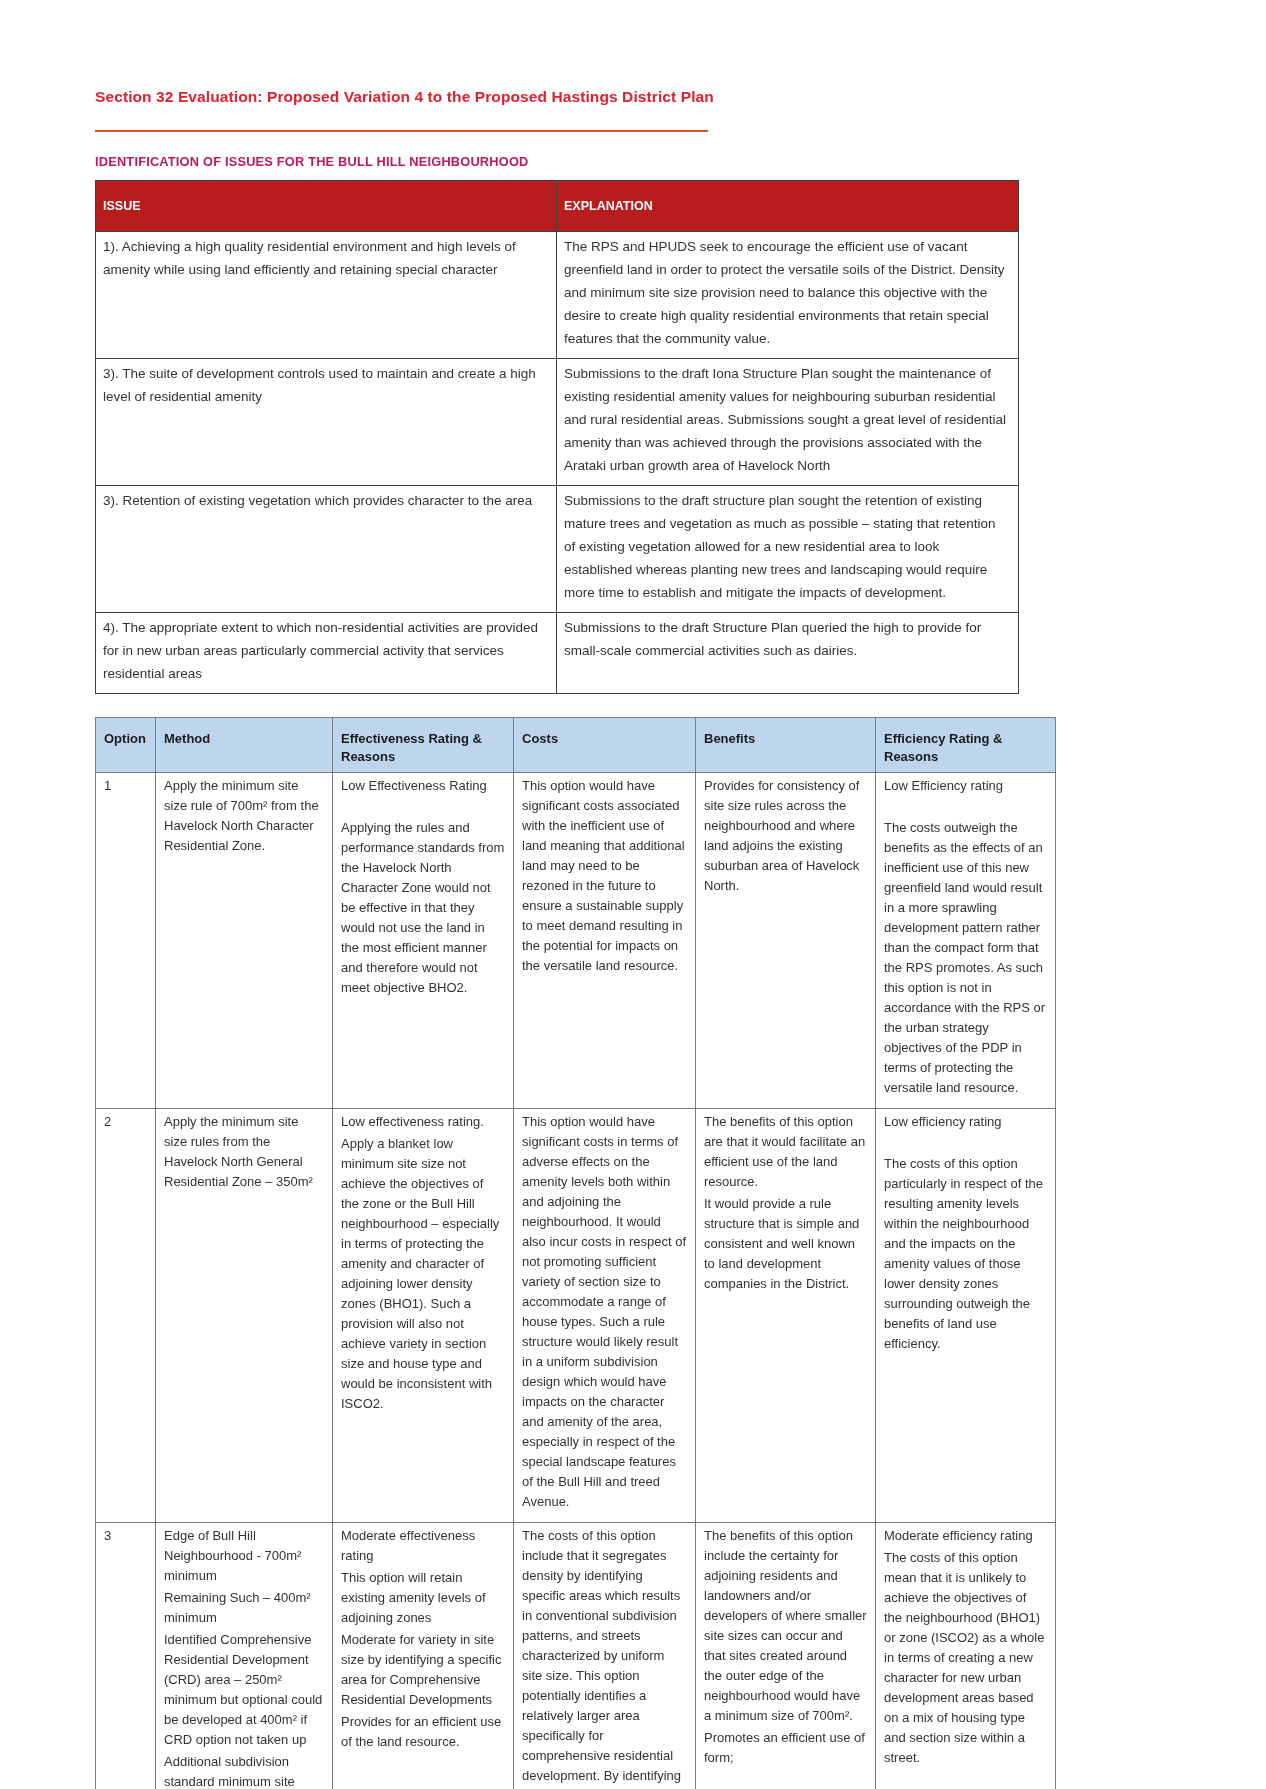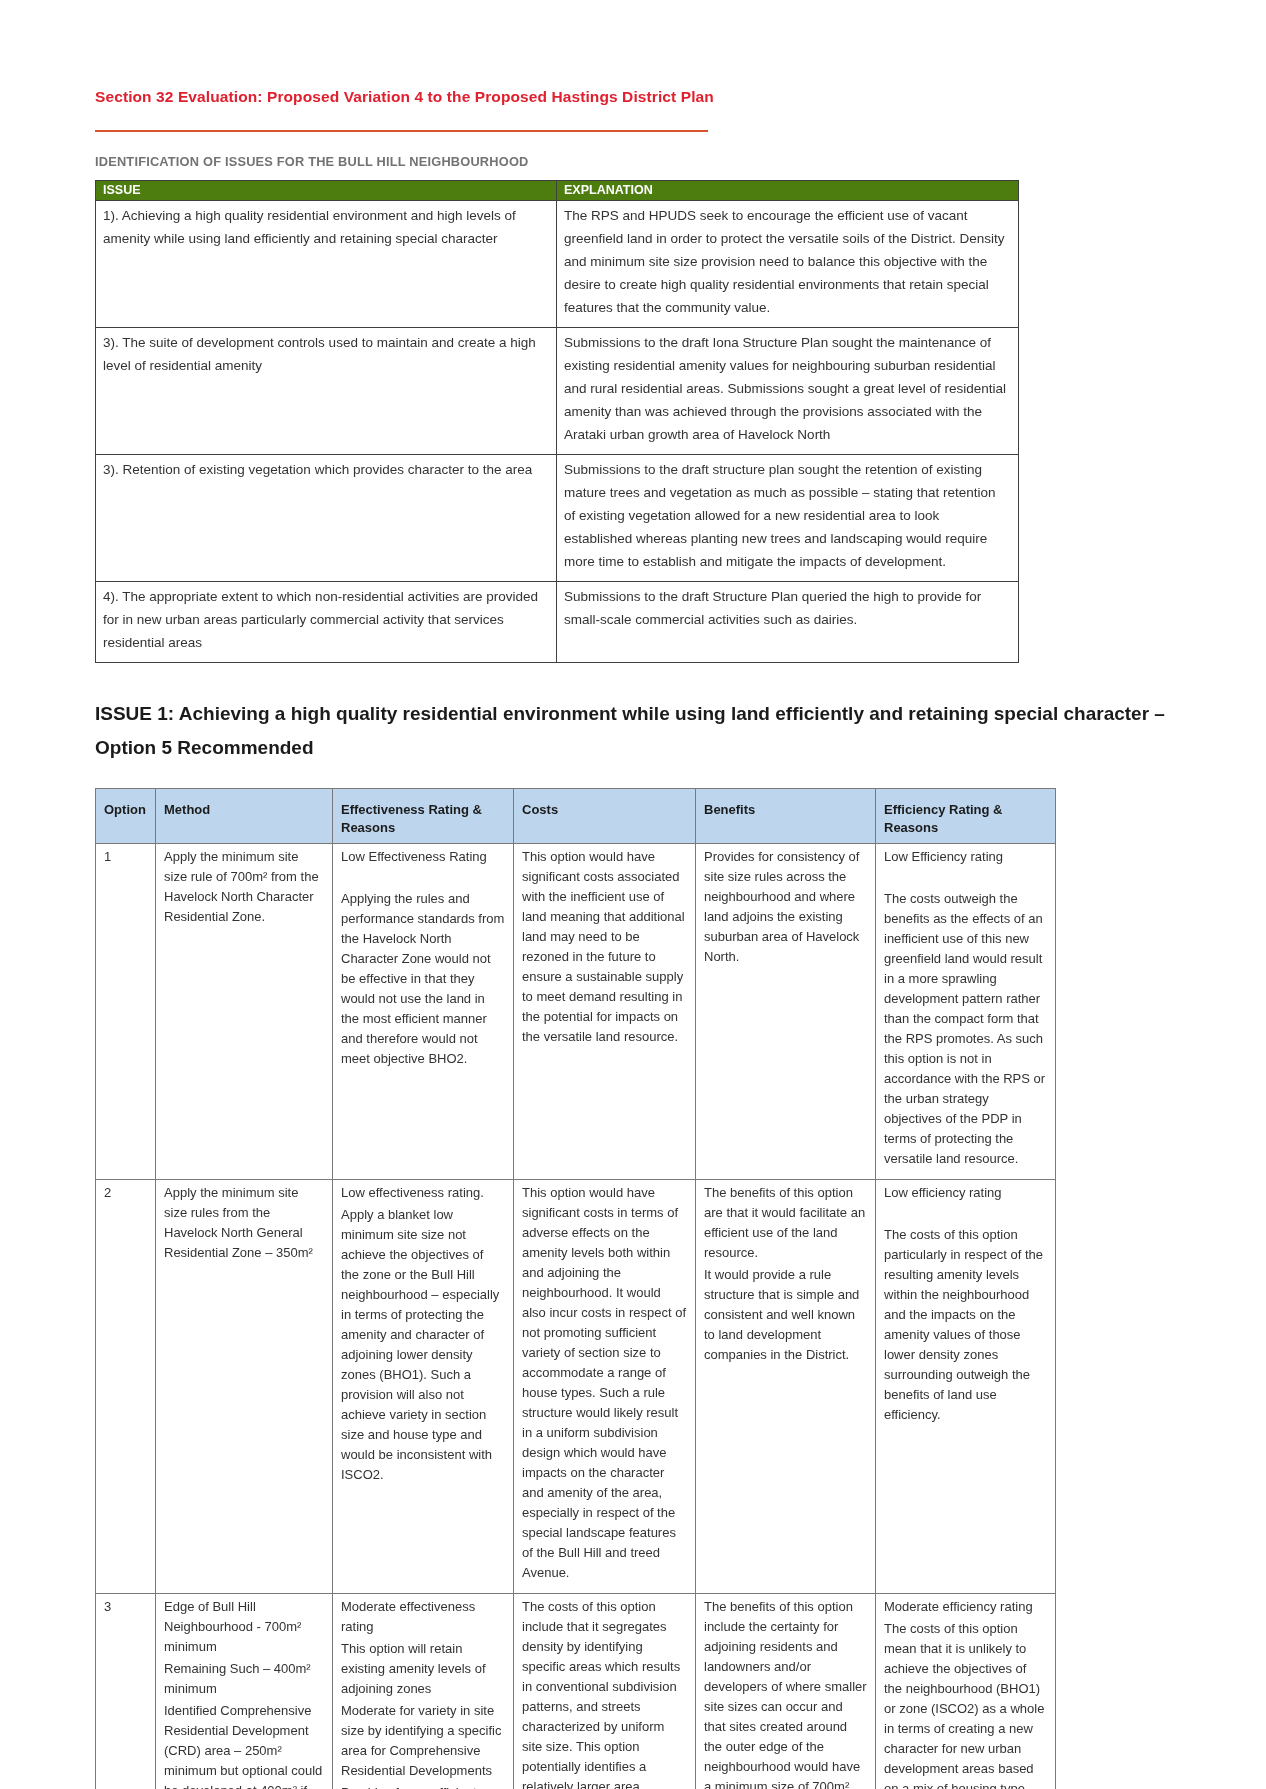--- a/index.html
+++ b/index.html
@@ -12,33 +12,33 @@
   .page { padding: 44px 0 0 95px; position: relative; height: 100%; margin-top: 44px; }
 
   .doc-title {
     color: #e0202e; font-weight: bold; font-size: 15.5px; letter-spacing: 0.1px;
   }
   .title-rule {
     width: 613px; height: 2px; background: #d9542b; border: 0;
     margin-top: 24px;
   }
   .section-heading {
-    color: #737373; font-weight: bold; font-size: 12.8px; letter-spacing: 0.2px;
+    color: #be185d; font-weight: bold; font-size: 12.8px; letter-spacing: 0.2px;
     margin-top: 22px;
   }
 
   
   table { border-collapse: collapse; table-layout: fixed; }
   td, th { vertical-align: top; text-align: left; }
 
   .issues-table { width: 923px; margin-top: 11px; font-size: 13.5px; }
   .issues-table th, .issues-table td { border: 1px solid #3f3f3f; }
   .issues-table thead th {
-    background: #4d7c0f; color: #ffffff; font-weight: bold; font-size: 12.5px;
-    padding: 2px 7px; height: 20px;
+    background: #b91c1c; color: #ffffff; font-weight: bold; font-size: 12.5px;
+    padding: 18px 7px; height: 20px;
   }
   .issues-table td { padding: 3px 8px 6px 7px; line-height: 23px; }
 
   
   .issue1-heading {
     margin-top: 34px; width: 1090px;
     color: #1b1b1b; font-weight: bold; font-size: 19px; line-height: 34px;
   }
 
   
@@ -108,21 +108,20 @@
           <td>
             <div class="para">4). The appropriate extent to which non-residential activities are provided for in new urban areas particularly commercial activity that services residential areas</div>
           </td>
           <td>
             <div class="para">Submissions to the draft Structure Plan queried the high to provide for small-scale commercial activities such as dairies.</div>
           </td>
         </tr>
       </tbody>
   </table>
 
-  <div class="issue1-heading">ISSUE 1: Achieving a high quality residential environment while using land efficiently and retaining special character – Option 5 Recommended</div>
 
   <table class="options-table">
     <colgroup>
       <col style="width:60px">
         <col style="width:177px">
         <col style="width:181px">
       <col style="width:182px">
         <col style="width:180px">
         <col style="width:180px">
     </colgroup>

